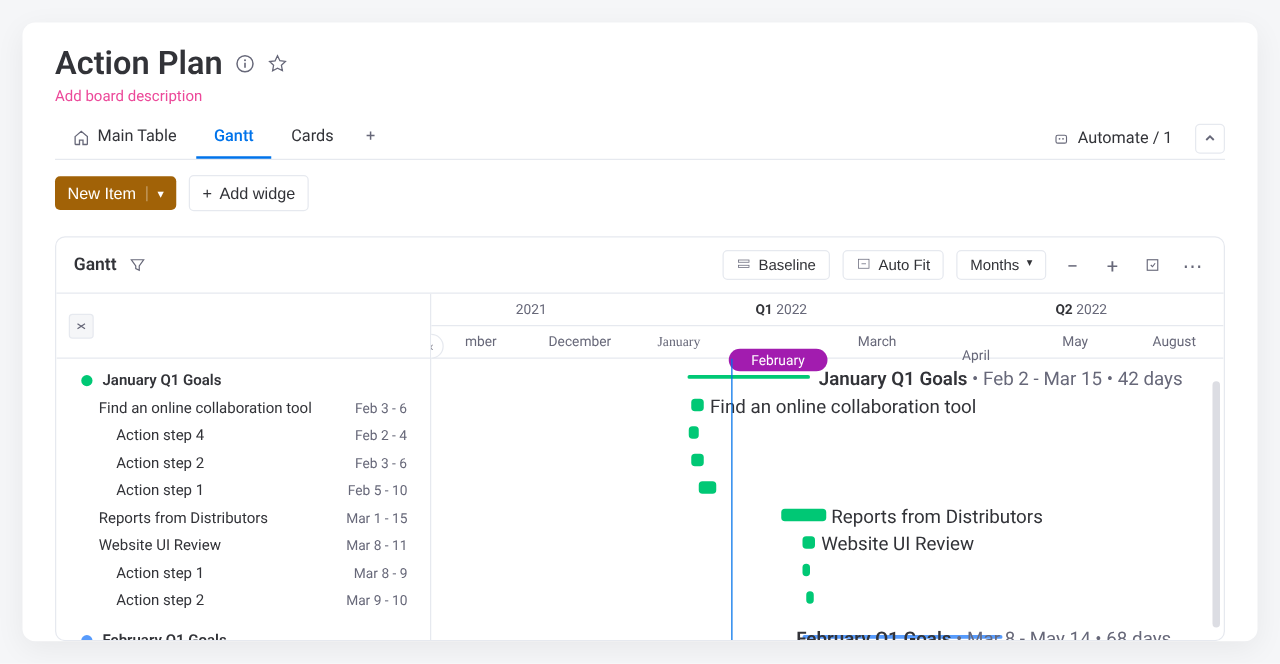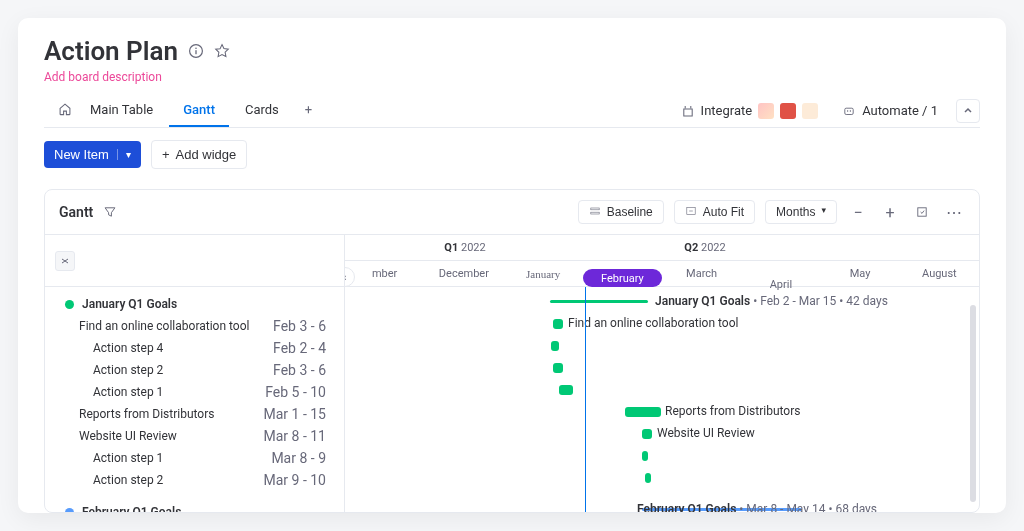--- a/index.html
+++ b/index.html
@@ -43,22 +43,22 @@
   }
   .tabs-row {
     display: flex;
     align-items: center;
     margin-top: 10px;
     border-bottom: 1px solid #e6e9ef;
     gap: 2px;
   }
   .tab {
     display: flex;
-    align-items: flex-start;
-    gap: 18px;
+    align-items: flex-end;
+    gap: 6px;
     padding: 8px 14px;
     font-size: 13px;
     color: #323338;
     cursor: pointer;
     border-bottom: 2px solid transparent;
   }
   .tab.active {
     color: #0073ea;
     border-bottom: 2px solid #0073ea;
     font-weight: 500;
@@ -89,21 +89,21 @@
   .appB { background: #e05246; }
   .appC { background: #fbd3a8; opacity:0.45;}
 
   .actions-row {
     display: flex;
     align-items: center;
     gap: 10px;
     margin: 12px 0 14px 0;
   }
   .new-item {
-    background: #1d4ed8;
+    background: #a16207;
     color: #fff;
     border: none;
     border-radius: 4px;
     font-size: 13px;
     padding: 6px 10px;
     display: inline-flex; align-items: center;
     cursor: pointer;
   }
   .new-item .caret {
     border-left: 1px solid rgba(255,255,255,.4);
@@ -182,44 +182,44 @@
   .lh-btn { width:20px;height:20px;border:1px solid #e6e9ef;border-radius:3px;background:#f5f6f8;cursor:pointer; display:flex;align-items:center;justify-content:center;}
   .row {
     height: 22px; display:flex; align-items:center;
     font-size:12px; color:#323338;
   }
   .row.group { font-weight:600; }
   .row .dot { width:9px;height:9px;border-radius:50%; margin-right:8px;}
   .row.pad1 { padding-left: 20px; }
   .row.pad2 { padding-left: 34px; }
   .row.pad3 { padding-left: 48px; }
-  .row .date { margin-left:auto; color:#676879; font-size:14px; padding-right:18px; min-width:60px; text-align:left;}
+  .row .date { margin-left:auto; color:#676879; font-size:11px; padding-right:18px; min-width:60px; text-align:left;}
   .left-rows { padding-top: 6px; }
 
   .right-head1 {
     height:26px; border-bottom:1px solid #e6e9ef;
     display:flex;
     font-size:11px; color:#676879;
   }
   .right-head1 .yr { flex:0 0 auto; display:flex;align-items:center;justify-content:center;}
   .right-head2 {
     height:26px; border-bottom:1px solid #e6e9ef;
     display:flex;
     font-size:11px; color:#676879;
   }
   .right-head2 .mo { display:flex;align-items:center;justify-content:center; border-right: 0;}
-  .mo.current { background:#6d28d9;color:#fff;border-radius:10px; height:18px; margin-top:8px;}
+  .mo.current { background:#a21caf;color:#fff;border-radius:10px; height:18px; margin-top:18px;}
   .right-rows { position:relative; padding-top:4px; }
   .today-line { position:absolute; top:0; bottom:0; width:1px; background:#0073ea; z-index:2;}
   .bar-row { height:22px; position:relative; }
   .bar { position:absolute; height:10px; border-radius:3px; top:6px;}
   .bar.g { background:#00c875; }
   .bar.b { background:#579bfc; }
   .bar.thin { height:3px; top:9px;}
-  .bar-label { position:absolute; top:3px; font-size:12px; color:#323338; white-space:nowrap; }
+  .bar-label { position:absolute; top:3px; font-size:15px; color:#323338; white-space:nowrap; }
   .bar-label.meta { color:#676879; }
   .bar-label .strong{ font-weight:600; color:#323338;}
   .vscroll { position:absolute; right:3px; top:70px; bottom:10px; width:6px; background:#c5c7d0; border-radius:3px; opacity:.6;}
 </style>
 </head>
 <body>
 
 <div class="board">
   <div class="header-row">
     <div class="title">Action Plan</div>
@@ -243,31 +243,20 @@
     </div>
     <div class="tab active">
       <span>Gantt</span>
     </div>
     <div class="tab">
       <span>Cards</span>
     </div>
     <div class="tab tab-plus">+</div>
 
     <div class="toolbar-right">
-      <div class="tr-item">
-        <svg width="14" height="14" viewBox="0 0 20 20">
-            <path d="M6 3v3M14 3v3M4 7h12v10H4z" fill="none" stroke="#676879" stroke-width="1.5"></path>
-          </svg>
-        <span>Integrate</span>
-        <span class="app-icons">
-          <span class="appA"></span>
-          <span class="appB"></span>
-          <span class="appC"></span>
-        </span>
-      </div>
       <div class="tr-item">
         <svg width="14" height="14" viewBox="0 0 20 20">
             <rect x="4" y="6" width="12" height="9" rx="2" fill="none" stroke="#676879" stroke-width="1.3"></rect>
             <circle cx="8" cy="10" r="1" fill="#676879"></circle>
             <circle cx="12" cy="10" r="1" fill="#676879"></circle>
           </svg>
         <span>Automate / 1</span>
       </div>
       <div class="circle-btn">
         <svg width="10" height="10" viewBox="0 0 10 10">
@@ -374,20 +363,21 @@
             <div class="row group pad1">
               <span class="dot" style="background: rgb(87, 155, 252);"></span>
               <span>February Q1 Goals</span>
             </div>
           </div>
       </div>
 
       <div class="gantt-right">
         <div class="collapse-btn">‹</div>
         <div class="right-head1" id="yearsRow">
+            <div class="yr" style="width: 160px;">2021</div>
             <div class="yr" style="width: 240px;"><b style="color:#323338">Q1</b>&nbsp;2022</div>
             <div class="yr" style="width: 240px;"><b style="color:#323338">Q2</b>&nbsp;2022</div>
           </div>
         <div class="right-head2" id="monthsRow">
             <div class="mo" style="width: 80px;">mber</div>
             <div class="mo" style="width: 80px;">December</div>
             <div class="mo" style="width: 80px; font-family: Liberation Serif, serif;">January</div>
             <div class="mo current" style="width: 80px;">February</div>
             <div class="mo" style="width: 80px;">March</div>
             <div class="mo" style="width: 80px; margin-top: 21px;">April</div>

